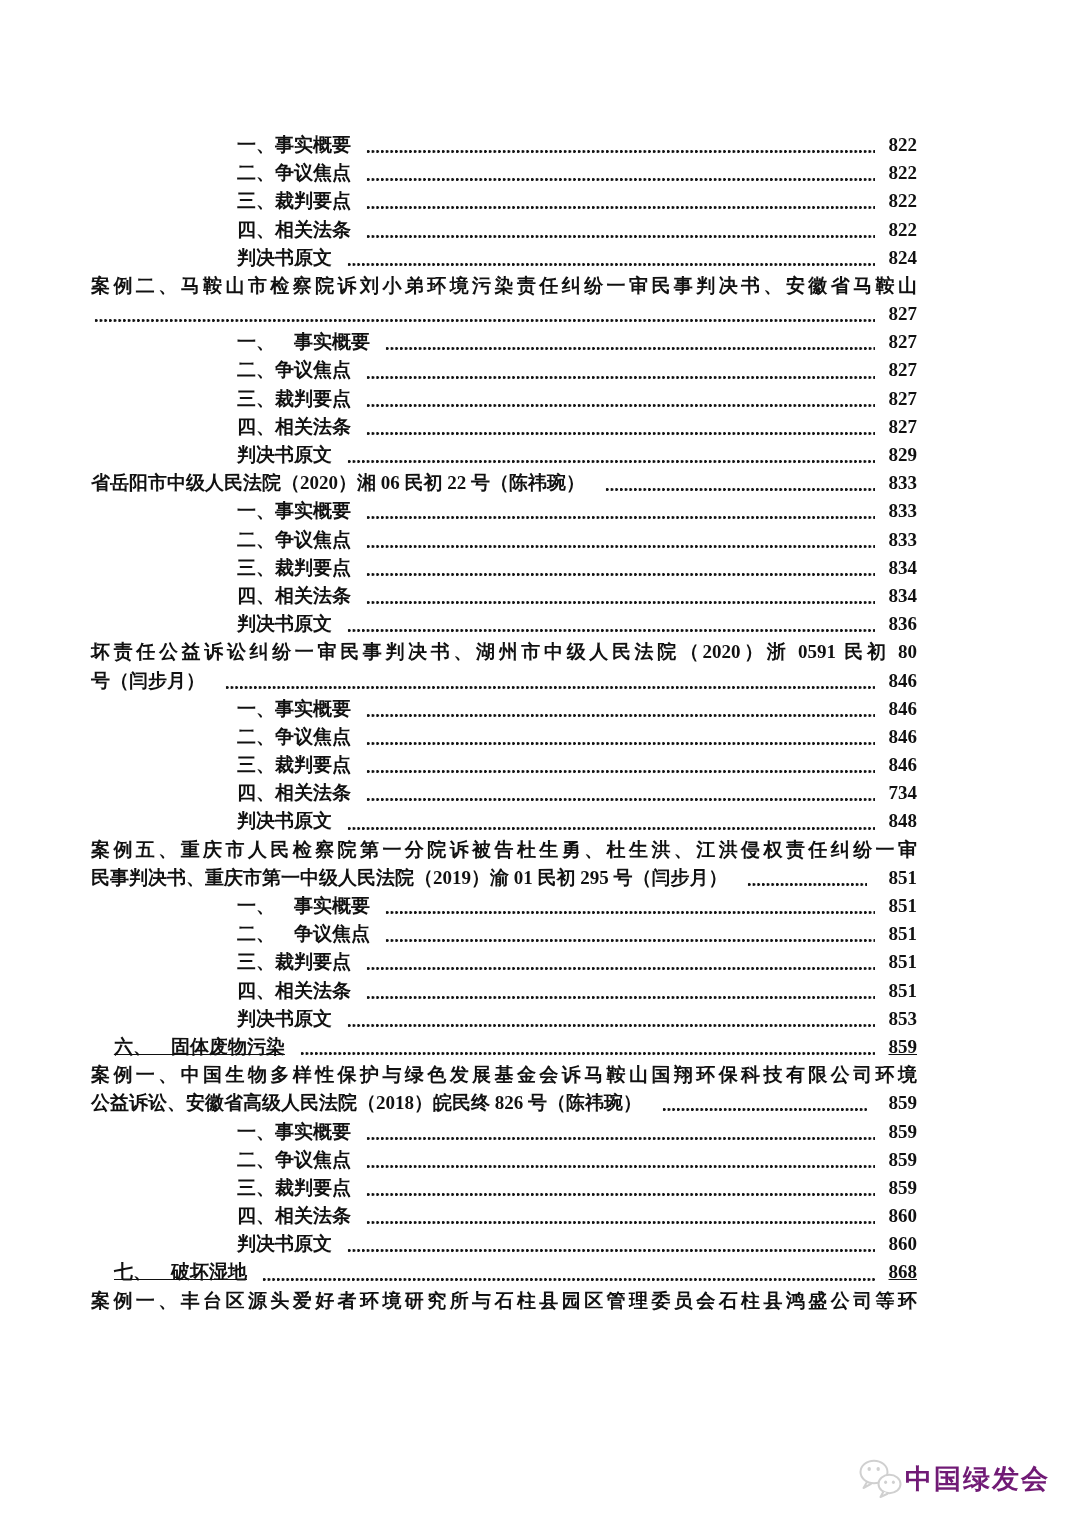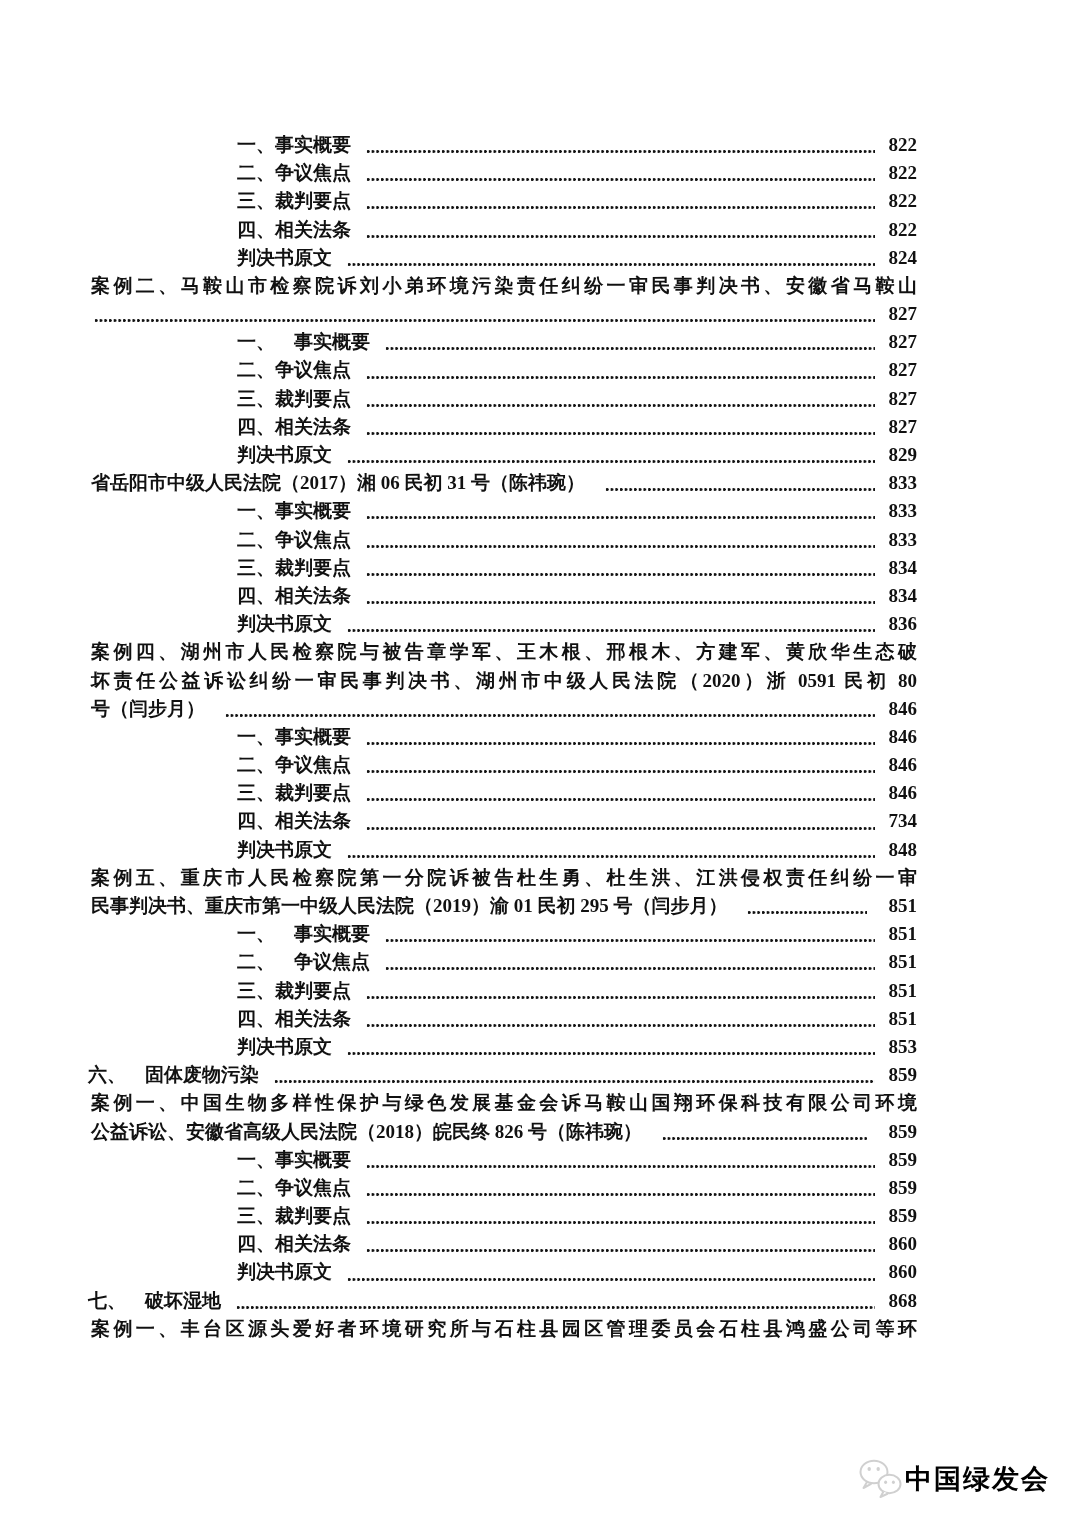--- a/index.html
+++ b/index.html
@@ -8,36 +8,36 @@
     font-family:"Liberation Serif","DejaVu Serif",serif;
     font-weight:700;color:#111111;
   }
   .page{position:absolute;inset:0;background:#ffffff;}
   .toc{position:absolute;top:131px;left:0;right:0;}
   .row{
     display:flex;align-items:flex-end;
     height:28.2px;line-height:28.2px;font-size:19px;
     padding-right:163px;box-sizing:border-box;gap:12px;
   }
-  .lvl1{padding-left:88px;}
+  .lvl1{padding-left:114px;text-decoration:underline;}
   .lvl2{padding-left:91px;}
   .lvl3{padding-left:237px;}
   .t{white-space:pre;}
   .t.fill{flex:1;white-space:normal;text-align:justify;text-align-last:justify;}
   .dots{
     flex:1;height:3.2px;margin:0 2px 6px 3px;min-width:10px;
     background-image:radial-gradient(circle at 2.2px 1.6px,#111 1.25px,transparent 1.7px);
     background-size:4.7px 3.2px;background-repeat:repeat-x;
   }
   .pg{font-size:19px;text-align:right;}
   .gap .pg{margin-left:8px;}
   .watermark{
     position:absolute;right:30px;bottom:28px;
     display:flex;align-items:center;
-    color:#000000;font-size:27px;letter-spacing:2px;
+    color:#701a75;font-size:27px;letter-spacing:2px;
     text-shadow:1.2px 1.2px 0 #ffffff;
   }
   .watermark svg{filter:drop-shadow(1px 1px 0 #ffffff);}
 </style>
 </head>
 <body>
 
 <div class="page">
 
   <div class="toc">
@@ -92,21 +92,21 @@
         <span class="t">四、相关法条</span>
         <span class="dots"></span>
         <span class="pg">827</span>
       </div>
       <div class="row lvl3">
         <span class="t">判决书原文</span>
         <span class="dots"></span>
         <span class="pg">829</span>
       </div>
       <div class="row lvl2">
-        <span class="t">省岳阳市中级人民法院（2017）湘 06 民初 31 号（陈祎琬） </span>
+        <span class="t">省岳阳市中级人民法院（2020）湘 06 民初 22 号（陈祎琬） </span>
         <span class="dots"></span>
         <span class="pg">833</span>
       </div>
       <div class="row lvl3">
         <span class="t">一、事实概要</span>
         <span class="dots"></span>
         <span class="pg">833</span>
       </div>
       <div class="row lvl3">
         <span class="t">二、争议焦点</span>
@@ -120,23 +120,20 @@
       </div>
       <div class="row lvl3">
         <span class="t">四、相关法条</span>
         <span class="dots"></span>
         <span class="pg">834</span>
       </div>
       <div class="row lvl3">
         <span class="t">判决书原文</span>
         <span class="dots"></span>
         <span class="pg">836</span>
-      </div>
-      <div class="row lvl2">
-        <span class="t fill">案例四、湖州市人民检察院与被告章学军、王木根、邢根木、方建军、黄欣华生态破</span>
       </div>
       <div class="row lvl2">
         <span class="t fill">坏责任公益诉讼纠纷一审民事判决书、湖州市中级人民法院（2020）浙 0591 民初 80</span>
       </div>
       <div class="row lvl2">
         <span class="t">号（闫步月） </span>
         <span class="dots"></span>
         <span class="pg">846</span>
       </div>
       <div class="row lvl3">

